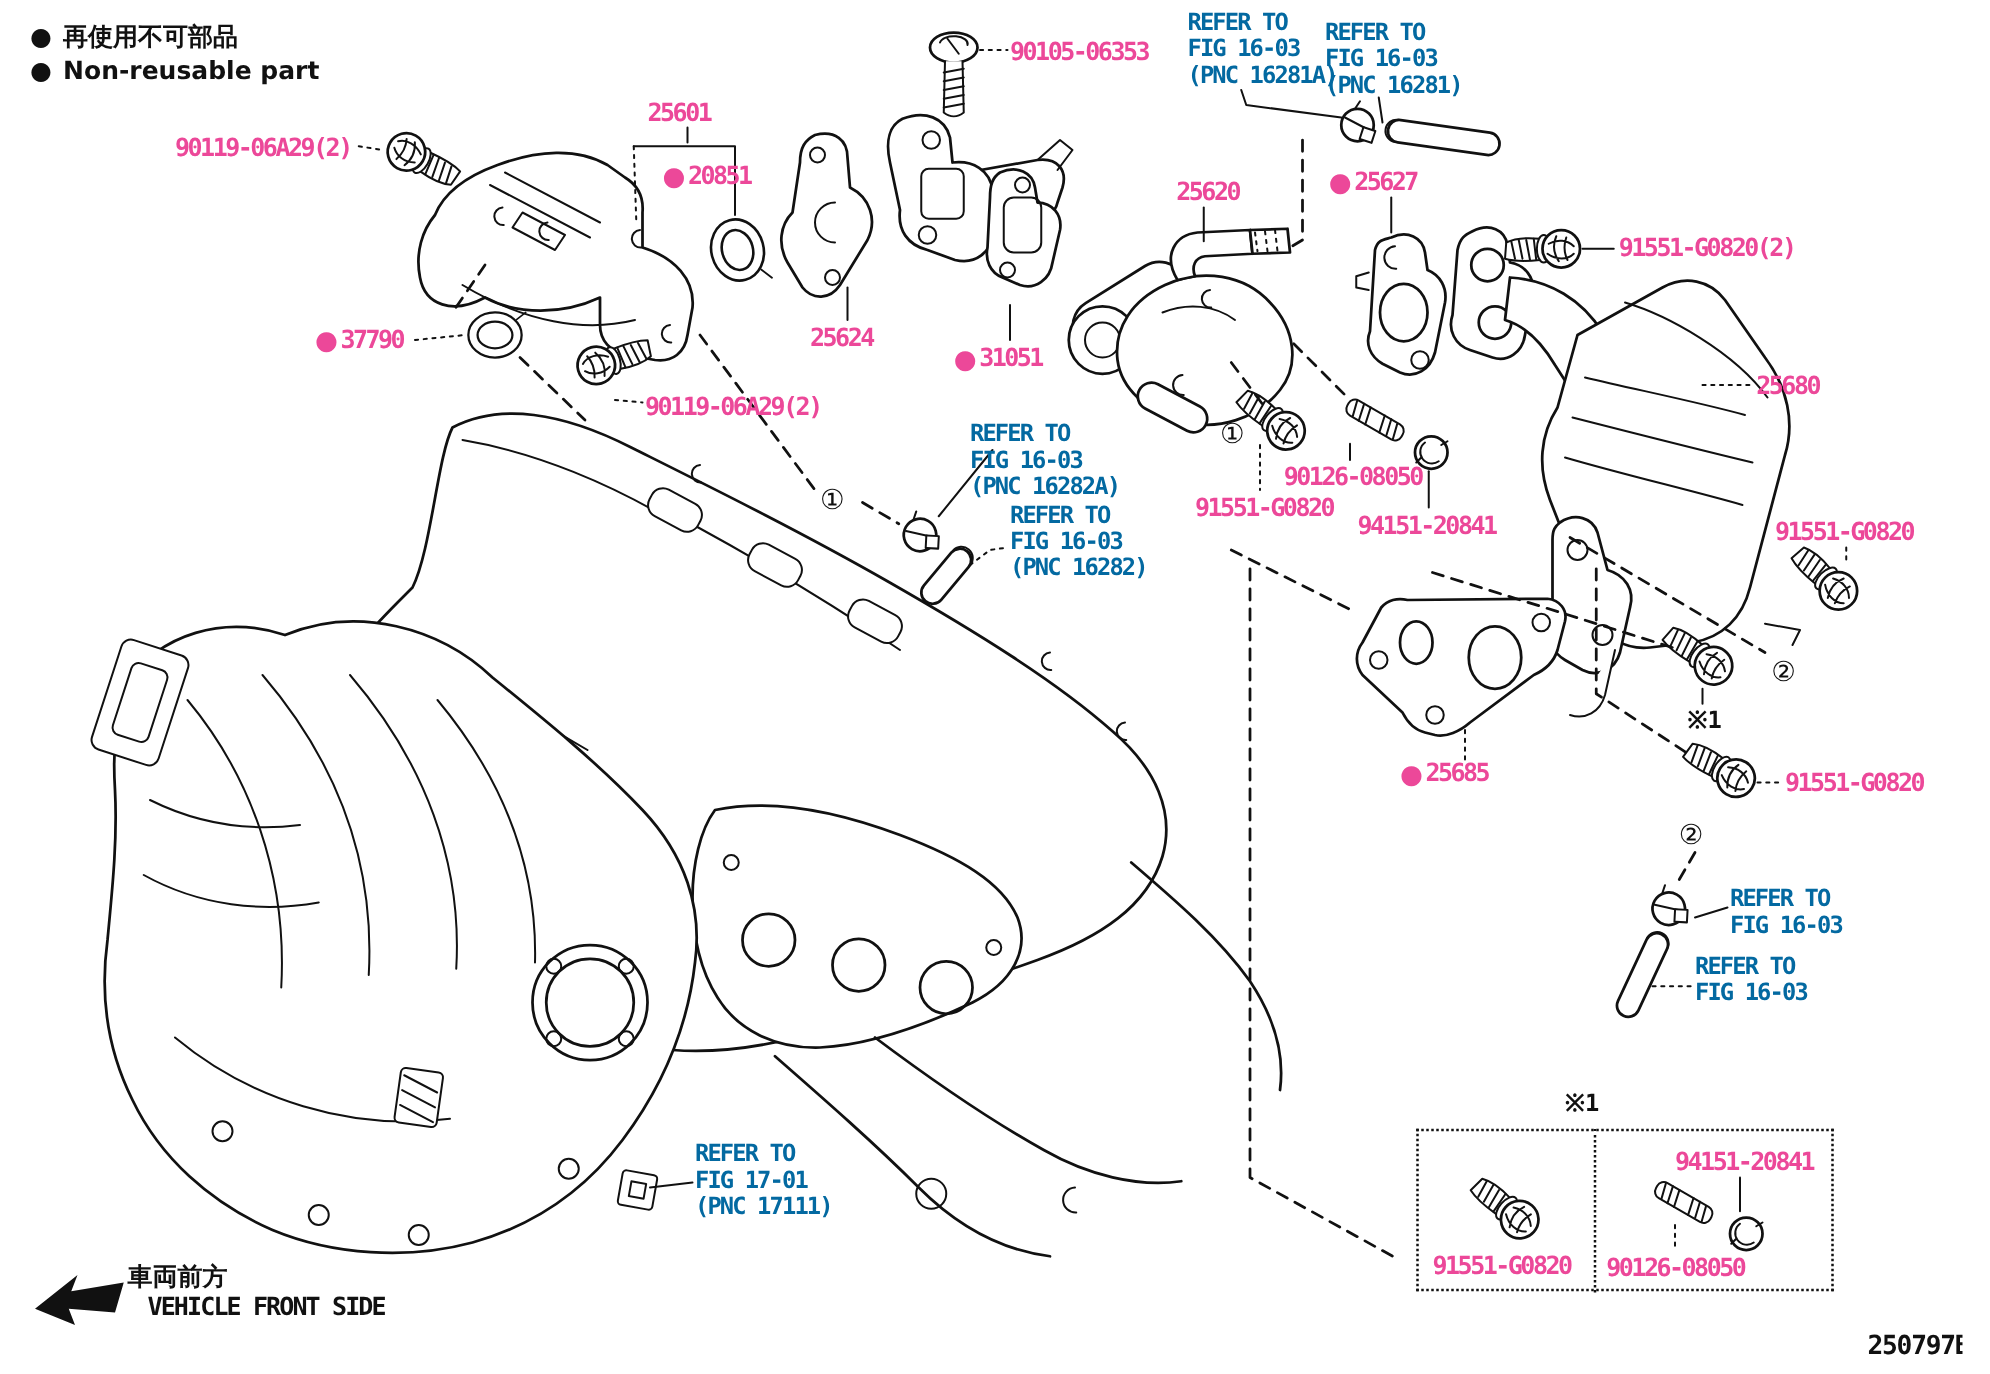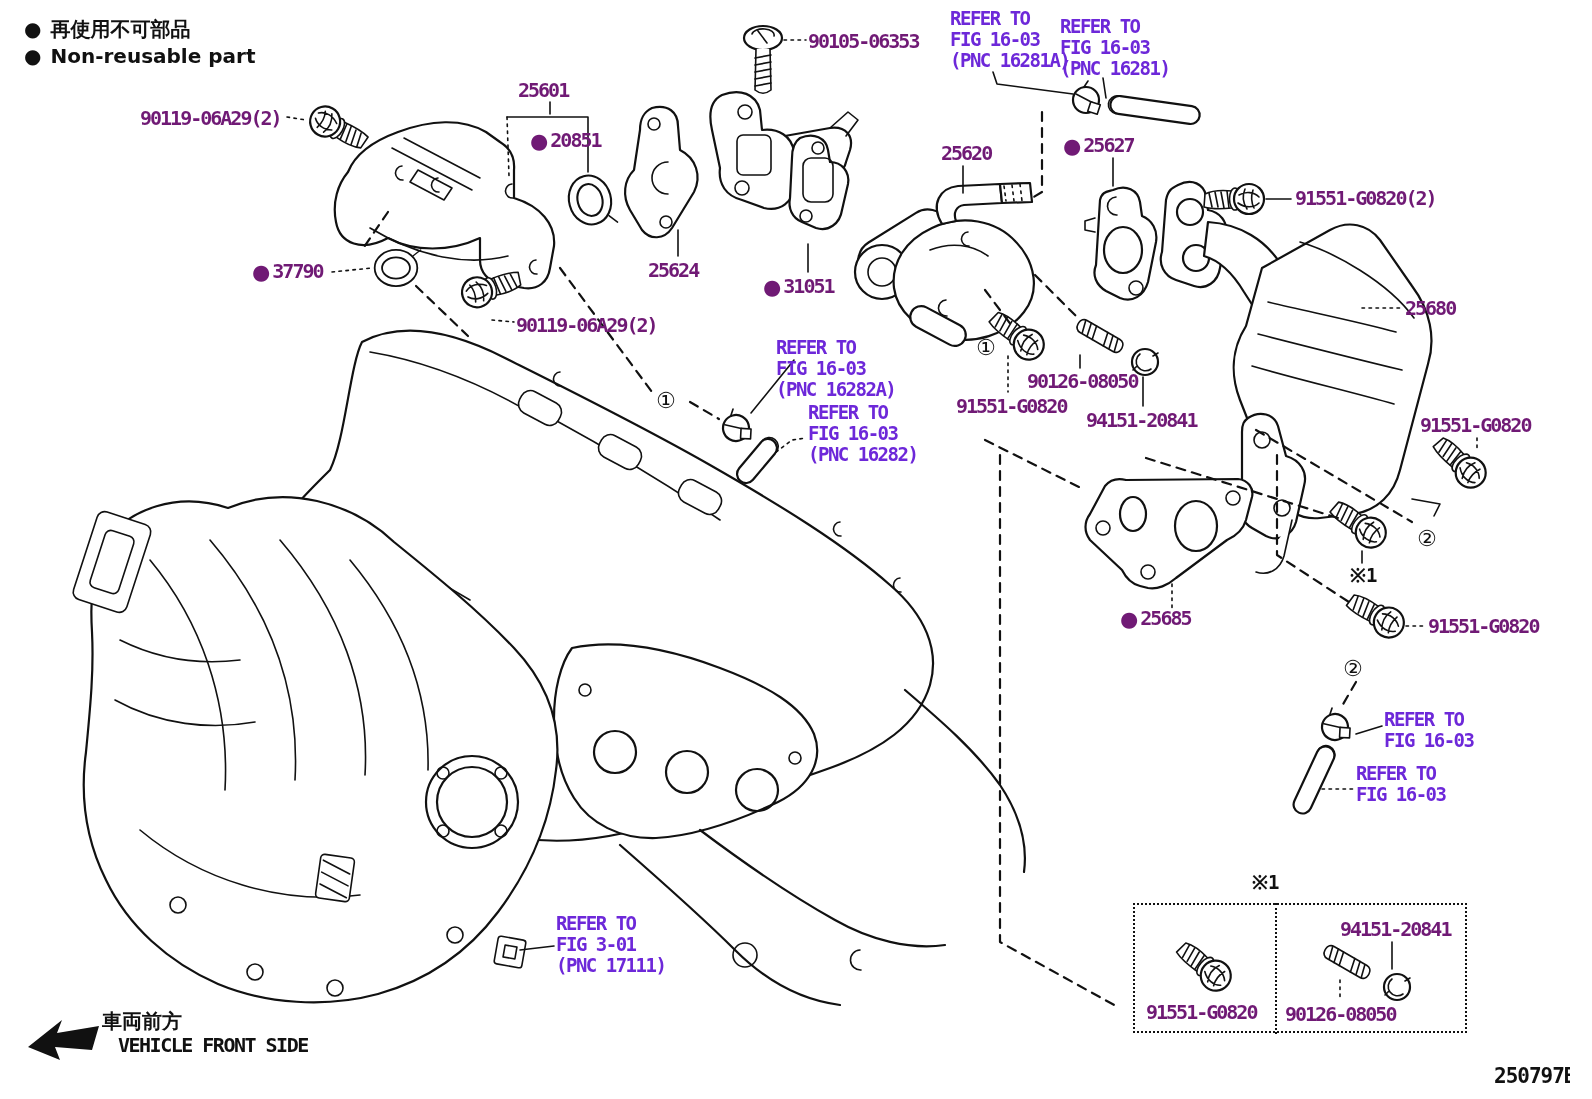--- a/index.html
+++ b/index.html
@@ -5,25 +5,25 @@
   html,body{margin:0;padding:0;background:#fff;}
   #canvas{position:relative;width:1570px;height:1099px;background:#fff;overflow:hidden;
           font-family:"DejaVu Sans Mono",monospace;color:#111;}
   #art{position:absolute;left:0;top:0;}
   .s{fill:none;stroke:#111;stroke-width:2.2;stroke-linecap:round;stroke-linejoin:round;}
   .w{fill:#fff;stroke:#111;stroke-width:2.2;stroke-linecap:round;stroke-linejoin:round;}
   .thin{stroke-width:1.6;}
   .dl{stroke-dasharray:9 7;}
   .dt{stroke-dasharray:2.5 4.5;}
   .plabel{position:absolute;font:bold 20px "DejaVu Sans Mono",monospace;letter-spacing:-2px;
-          white-space:nowrap;color:#701a75;}
+          white-space:nowrap;color:#ec4899;}
   .plabel .nr-dot{font-family:"DejaVu Sans",sans-serif;font-size:21px;letter-spacing:0;
           margin-right:2px;vertical-align:-1px;}
   .ref{position:absolute;font:bold 19px "DejaVu Sans Mono",monospace;letter-spacing:-1.5px;
-          line-height:21px;white-space:nowrap;color:#6d28d9;}
+          line-height:21px;white-space:nowrap;color:#0369a1;}
   .marker{position:absolute;font:22px "DejaVu Sans",sans-serif;color:#111;white-space:nowrap;}
   .marker.ast{font:bold 19px "DejaVu Sans Mono",monospace;}
   .legend{position:absolute;left:24px;top:16px;}
   .legend-row{font:bold 20px "DejaVu Sans",sans-serif;line-height:27px;white-space:nowrap;}
   .legend-row .nr-dot{margin-right:9px;}
   .front-jp{position:absolute;left:102px;top:1008px;font:bold 20px "DejaVu Sans",sans-serif;white-space:nowrap;}
   .front-en{position:absolute;left:118px;top:1033px;font:bold 20px "DejaVu Sans Mono",monospace;
             letter-spacing:-1.5px;white-space:nowrap;}
   .doc-code{position:absolute;left:1494px;top:1064px;font:bold 21px "DejaVu Sans Mono",monospace;
             letter-spacing:-1px;white-space:nowrap;}
@@ -388,21 +388,21 @@
       <div class="ref" style="left: 1384px; top: 709px;">
         <div>REFER TO</div>
         <div>FIG 16-03</div>
       </div>
       <div class="ref" style="left: 1356px; top: 763px;">
         <div>REFER TO</div>
         <div>FIG 16-03</div>
       </div>
       <div class="ref" style="left: 556px; top: 913px;">
         <div>REFER TO</div>
-        <div>FIG 3-01</div>
+        <div>FIG 17-01</div>
         <div>(PNC 17111)</div>
       </div>
       <div class="marker" style="left: 656px; top: 388px;">①</div>
       <div class="marker" style="left: 976px; top: 335px;">①</div>
       <div class="marker" style="left: 1417px; top: 526px;">②</div>
       <div class="marker" style="left: 1343px; top: 656px;">②</div>
       <div class="marker ast" style="left: 1350px; top: 562px;">※1</div>
     </div>
 
 <div class="inset-title marker ast">※1</div>

